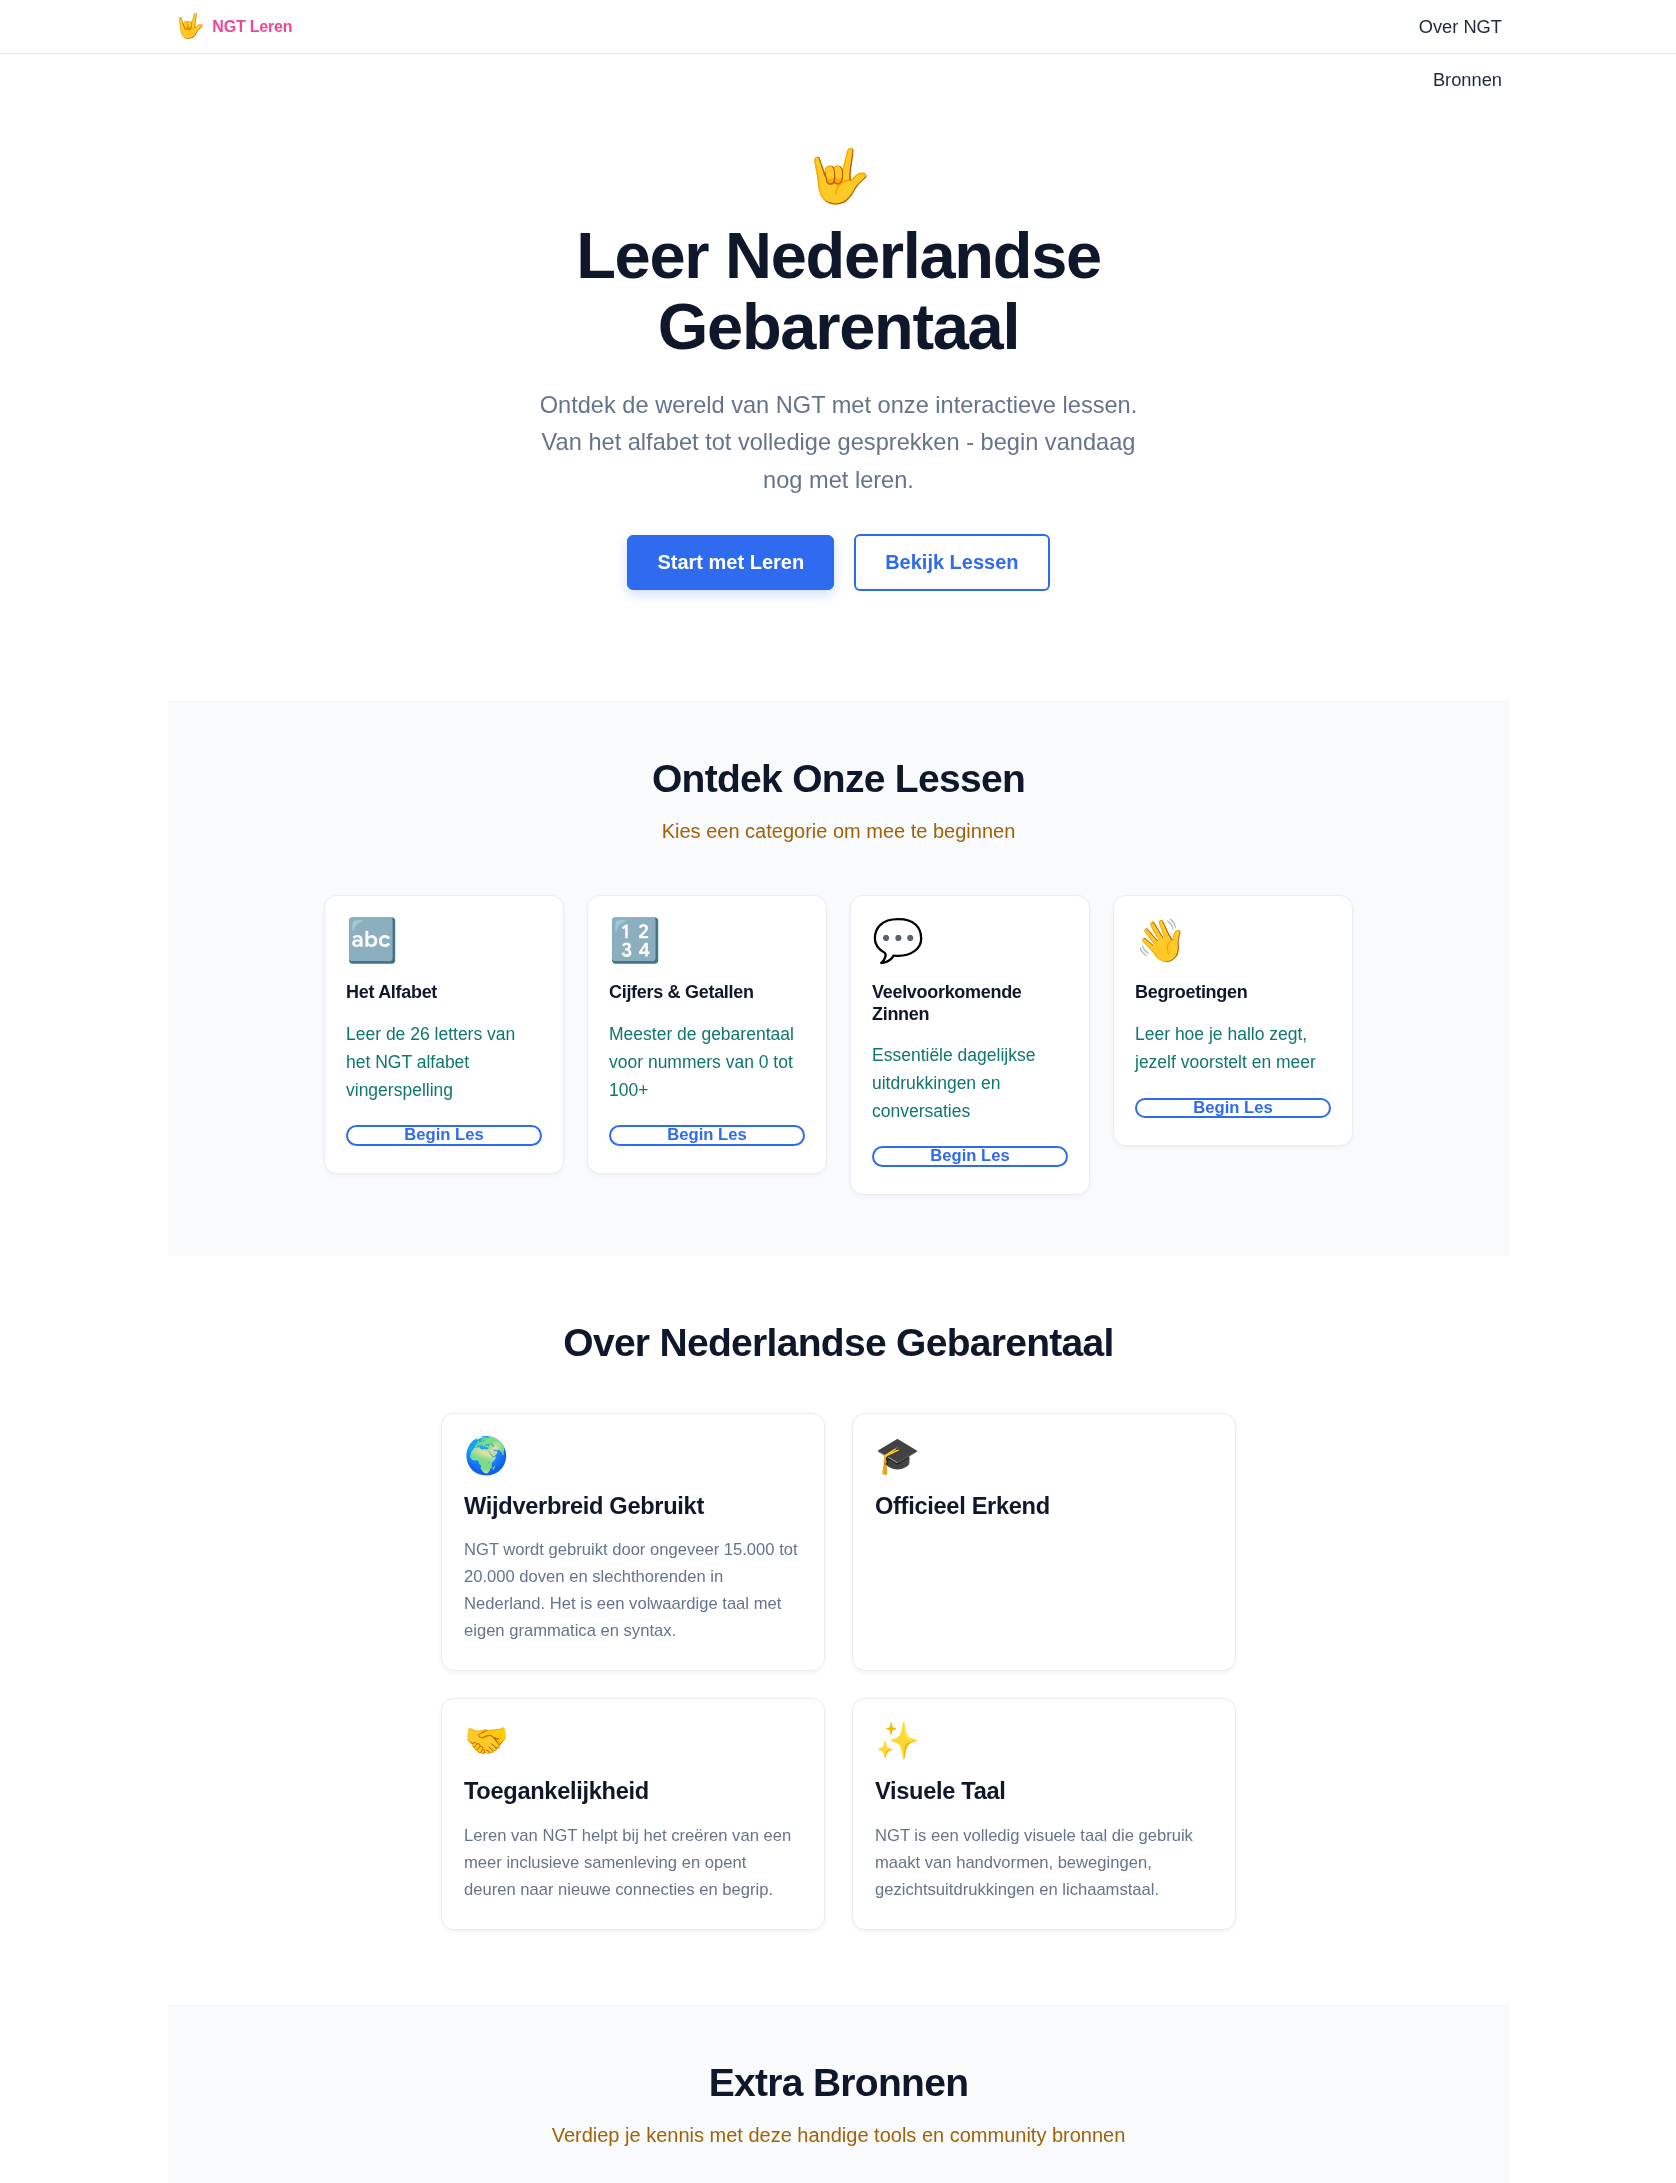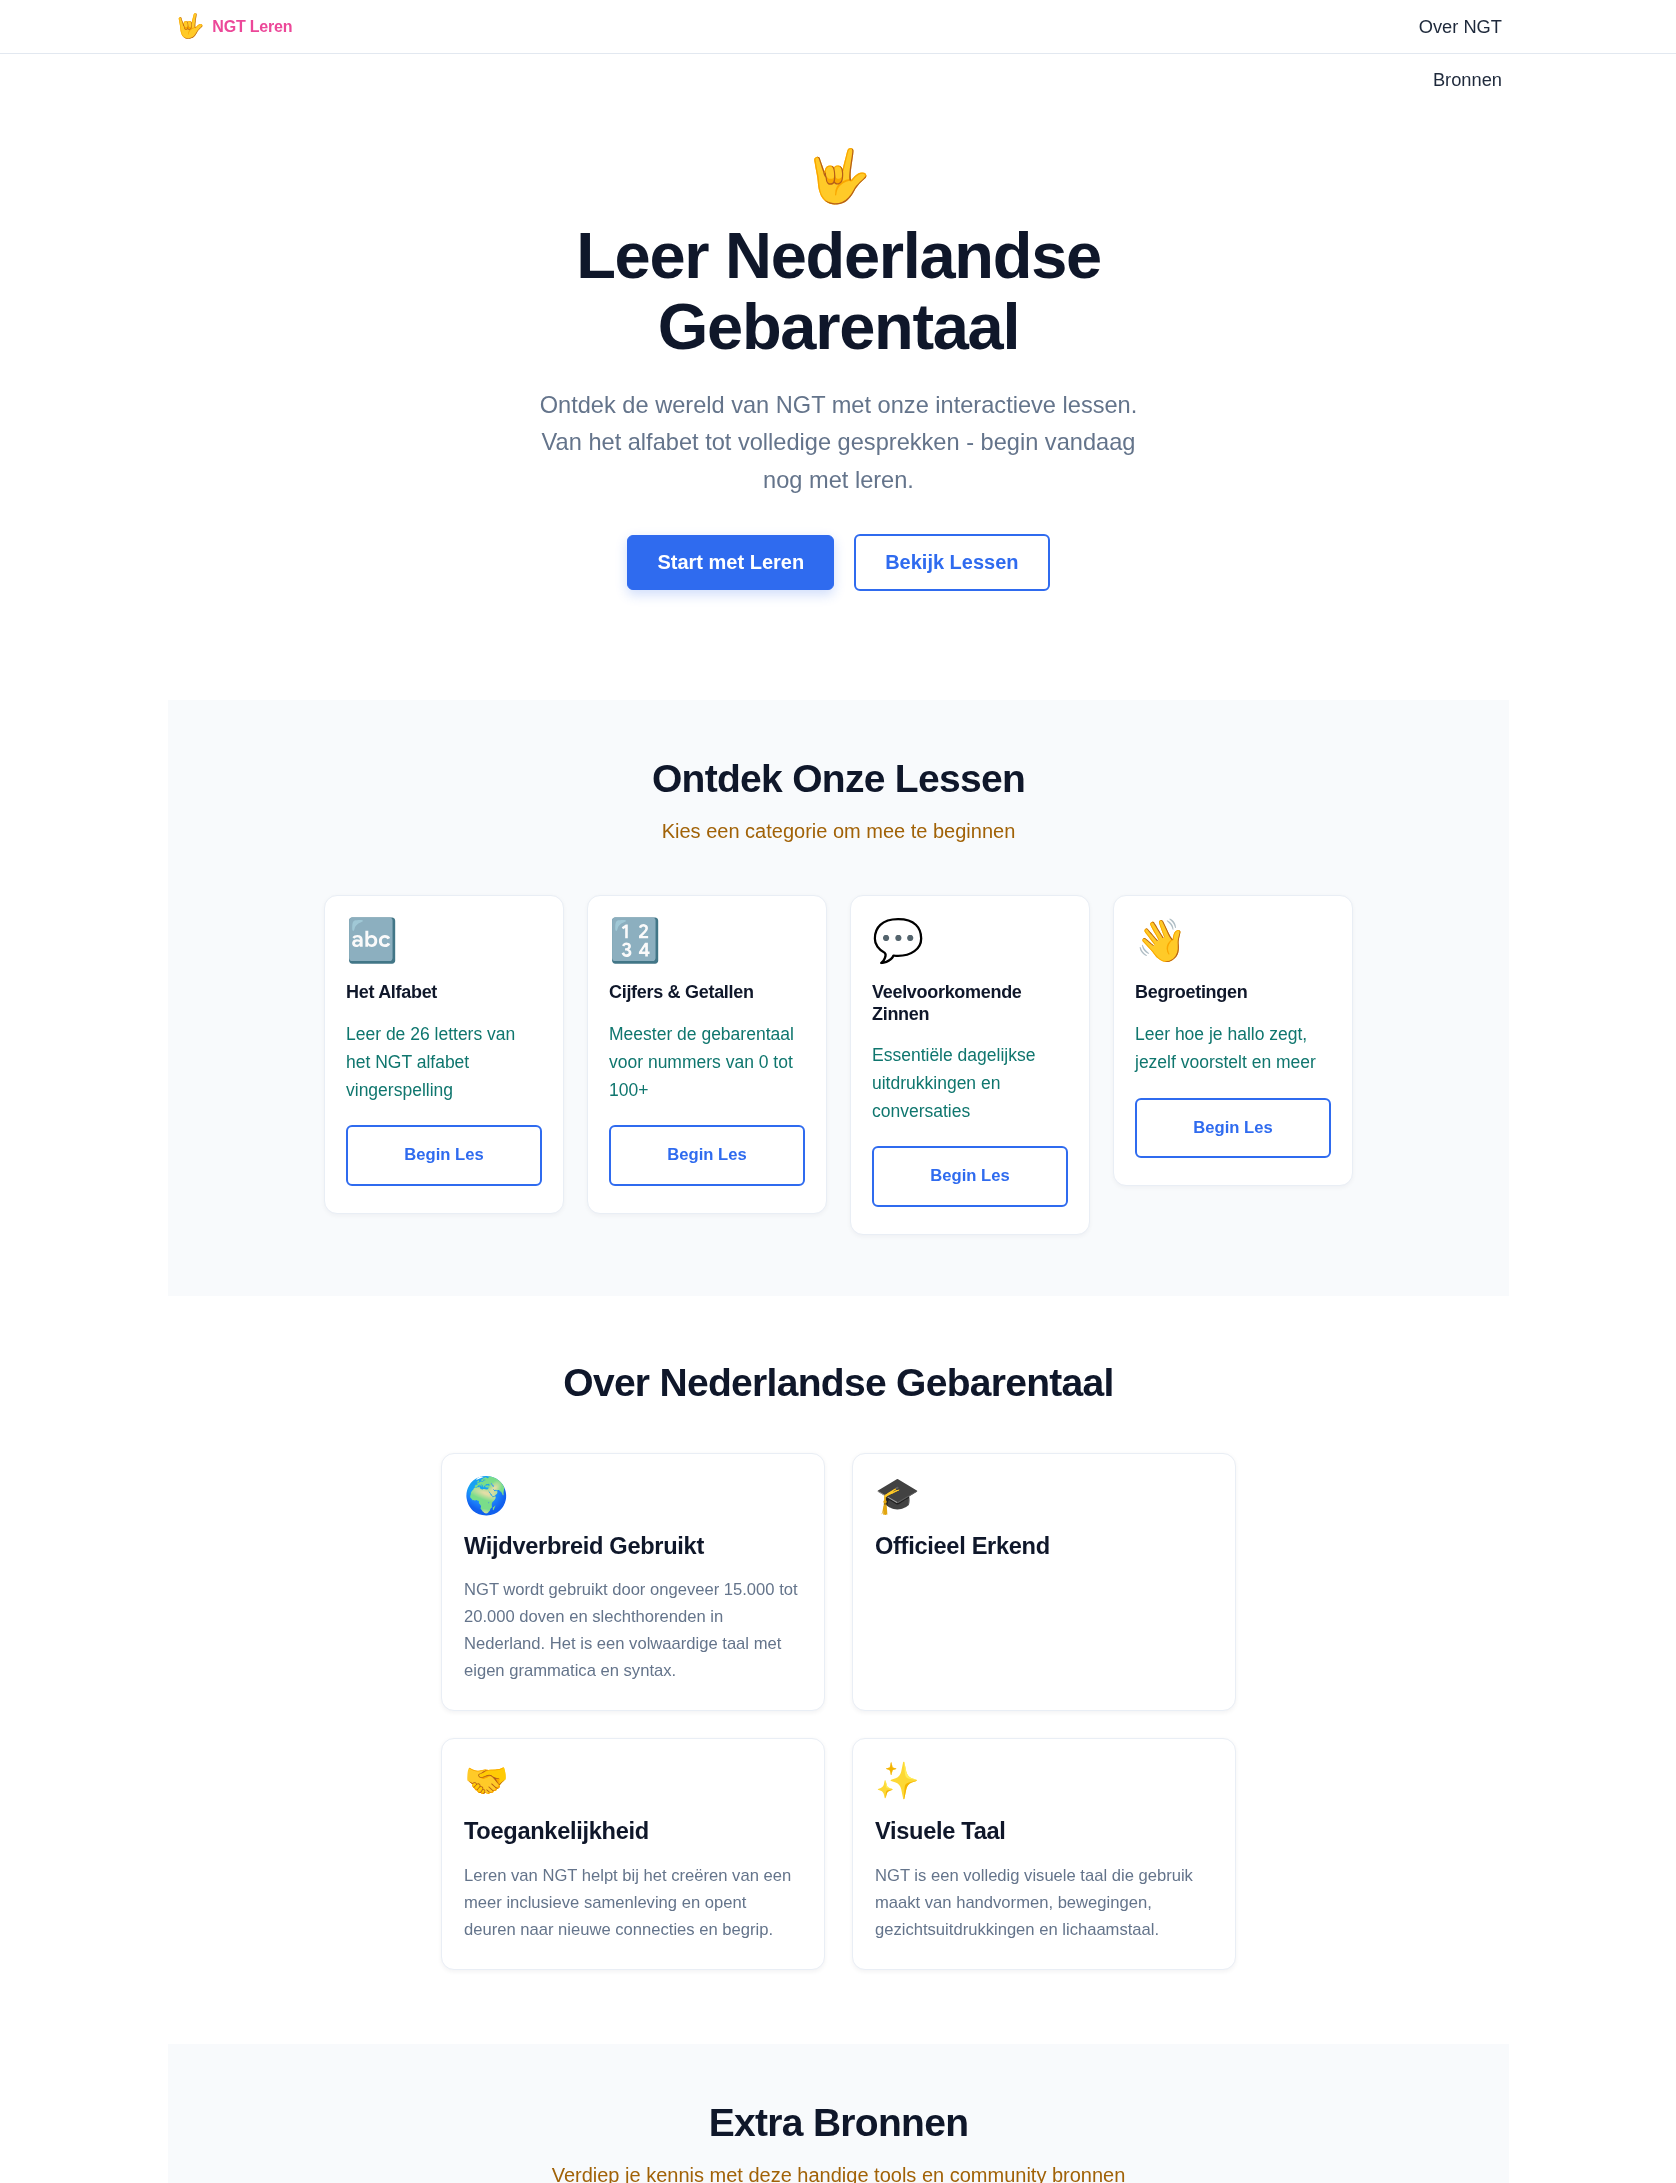--- a/index.html
+++ b/index.html
@@ -154,25 +154,25 @@
     line-height: 1.58;
     color: #0f766e;
     margin-bottom: 21px;
   }
   .lesson-btn {
     display: block;
     width: 100%;
     background: #ffffff;
     border: 2.2px solid #2f6bef;
     color: #2f6bef;
-    border-radius: 6px;
+    border-radius: 17px;
     font-family: inherit;
     font-size: 16.6px;
     font-weight: 700;
-    padding: 20px 0;
+    padding: 0 0;
     cursor: pointer;
     line-height: 1;
   }
 
   
   .about {
     background: #ffffff;
     padding: 65px 0 74px;
   }
   .about-grid {

